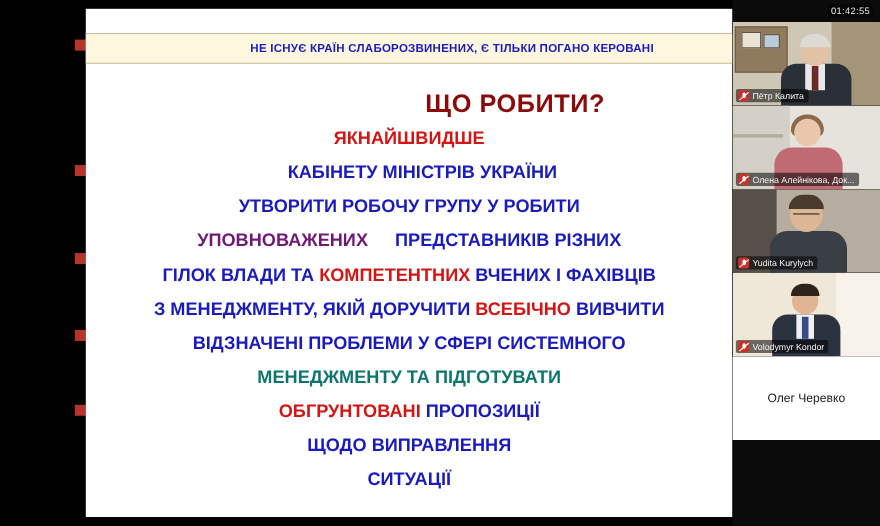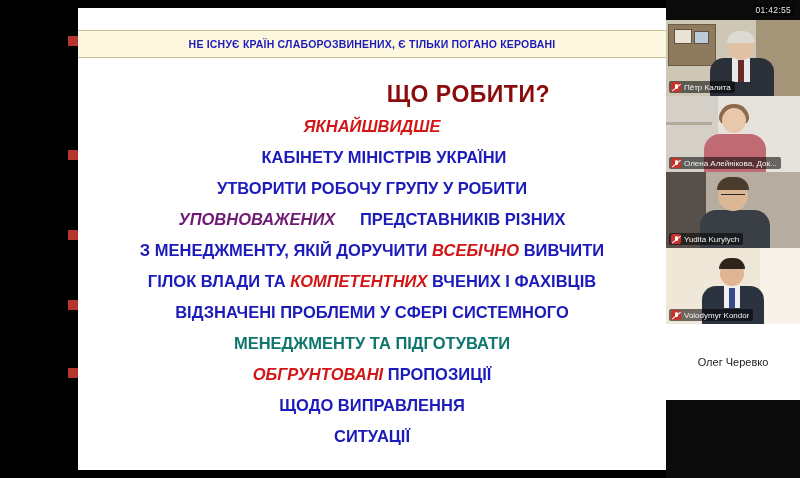--- a/index.html
+++ b/index.html
@@ -43,20 +43,21 @@
     left: 0;
     top: 22px;
     width: 588px;
     height: 26px;
     background: #fdf7e0;
     border-top: 1px solid #c9c09a;
     border-bottom: 1px solid #c9c09a;
     display: flex;
     align-items: center;
     justify-content: center;
+    padding-left: 39px;
   }
   .banner-text {
     color: #1b1bbb;
     font-size: 10.5px;
     font-weight: bold;
     letter-spacing: 0.2px;
     white-space: nowrap;
   }
   .slide-title {
     position: absolute;
@@ -79,21 +80,20 @@
   .line {
     text-align: center;
     font-size: 16.5px;
     font-weight: bold;
     line-height: 31px;
     white-space: nowrap;
     color: #1b1bbb;
   }
   .line .hl {
     color: #d21515;
-    font-style: italic;
   }
   .line .nm {
     color: #1b1bbb;
   }
 
   
   .slide-left-strip {
     position: absolute;
     left: 0;
     top: 0;
@@ -272,22 +272,22 @@
     <div class="slide">
       <div class="banner">
         <span class="banner-text">НЕ ІСНУЄ КРАЇН СЛАБОРОЗВИНЕНИХ, Є ТІЛЬКИ ПОГАНО КЕРОВАНІ</span>
       </div>
       <div class="slide-title">ЩО РОБИТИ?</div>
       <div class="body-lines">
           <div class="line"><span class="hl" style="color: rgb(210, 21, 21);">ЯКНАЙШВИДШЕ</span></div>
           <div class="line"><span class="nm" style="color: rgb(27, 27, 187); margin-left: 24px;">КАБІНЕТУ МІНІСТРІВ УКРАЇНИ</span></div>
           <div class="line"><span class="nm" style="color: rgb(27, 27, 187);">УТВОРИТИ РОБОЧУ ГРУПУ У РОБИТИ</span></div>
           <div class="line"><span class="hl" style="color: #701a75;">УПОВНОВАЖЕНИХ </span><span class="nm" style="color: rgb(27, 27, 187); margin-left: 20px;">ПРЕДСТАВНИКІВ РІЗНИХ</span></div>
+          <div class="line"><span class="nm" style="color: rgb(27, 27, 187);">ГІЛОК ВЛАДИ ТА </span><span class="hl" style="color: rgb(210, 21, 21);">КОМПЕТЕНТНИХ </span><span class="nm" style="color: rgb(27, 27, 187);">ВЧЕНИХ І ФАХІВЦІВ</span></div>
           <div class="line"><span class="nm" style="color: rgb(27, 27, 187);">З МЕНЕДЖМЕНТУ, ЯКІЙ ДОРУЧИТИ </span><span class="hl" style="color: rgb(210, 21, 21);">ВСЕБІЧНО </span><span class="nm" style="color: rgb(27, 27, 187);">ВИВЧИТИ</span></div>
-          <div class="line"><span class="nm" style="color: rgb(27, 27, 187);">ГІЛОК ВЛАДИ ТА </span><span class="hl" style="color: rgb(210, 21, 21);">КОМПЕТЕНТНИХ </span><span class="nm" style="color: rgb(27, 27, 187);">ВЧЕНИХ І ФАХІВЦІВ</span></div>
           <div class="line"><span class="nm" style="color: rgb(27, 27, 187);">ВІДЗНАЧЕНІ ПРОБЛЕМИ У СФЕРІ СИСТЕМНОГО</span></div>
           <div class="line"><span class="nm" style="color: #0f766e;">МЕНЕДЖМЕНТУ ТА ПІДГОТУВАТИ</span></div>
           <div class="line"><span class="hl" style="color: rgb(210, 21, 21);">ОБГРУНТОВАНІ </span><span class="nm" style="color: rgb(27, 27, 187);">ПРОПОЗИЦІЇ</span></div>
           <div class="line"><span class="nm" style="color: rgb(27, 27, 187);">ЩОДО ВИПРАВЛЕННЯ</span></div>
           <div class="line"><span class="nm" style="color: rgb(27, 27, 187);">СИТУАЦІЇ</span></div>
         </div>
     </div>
 
   </div>
 

